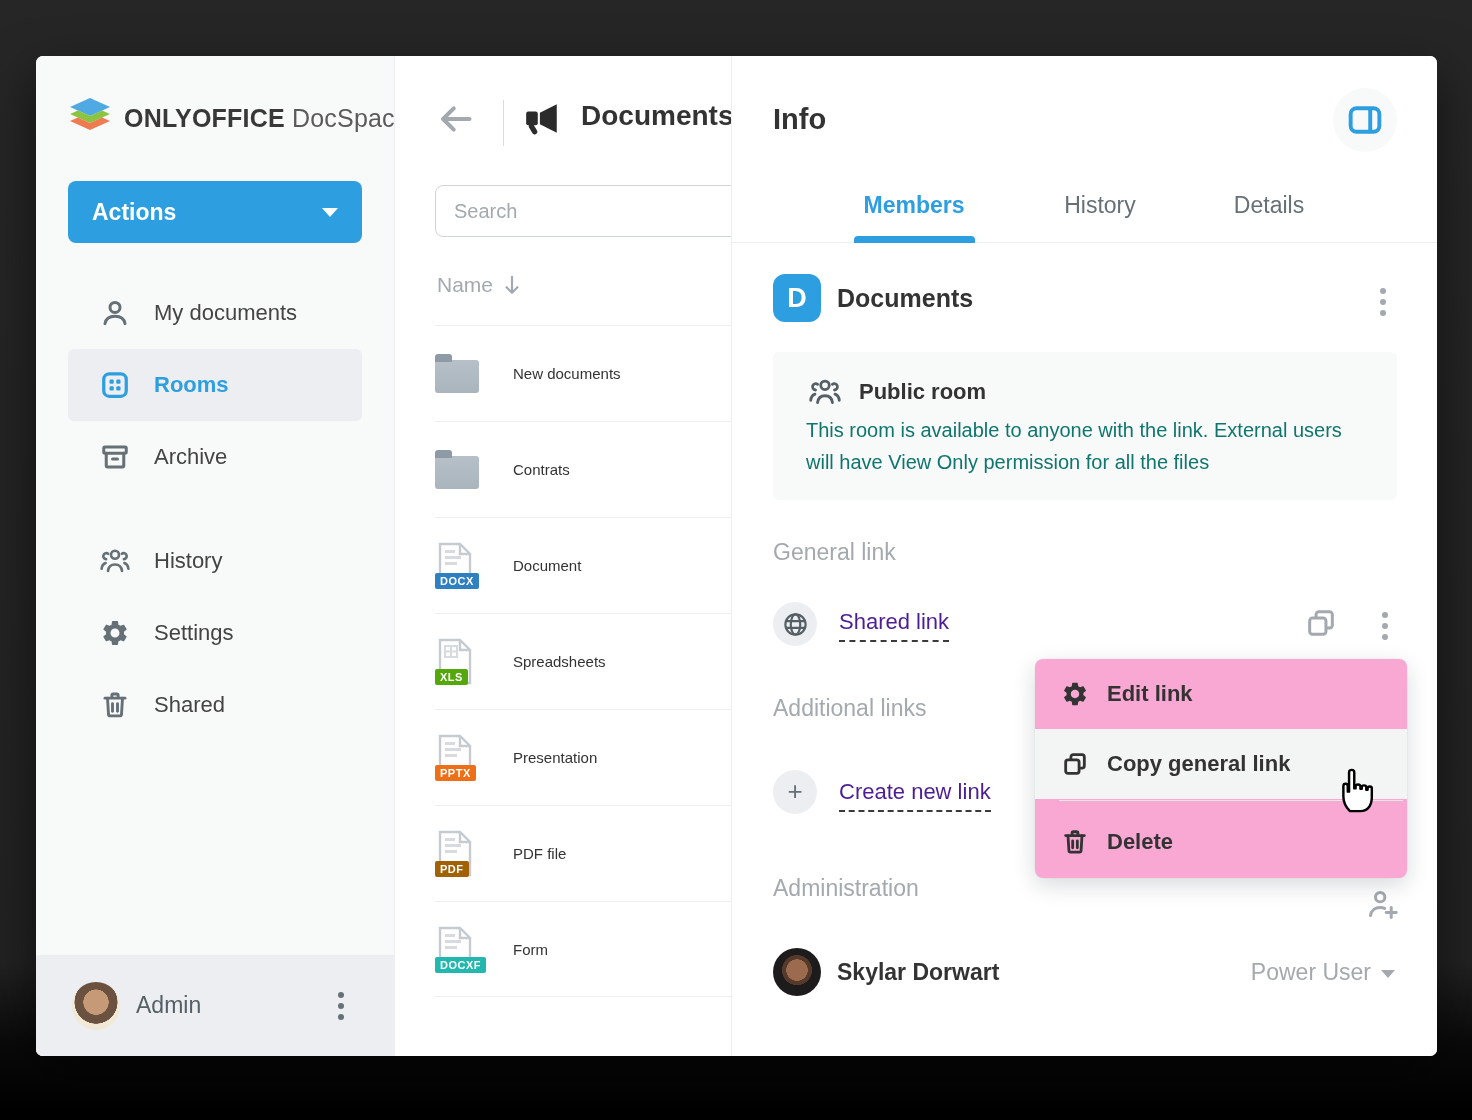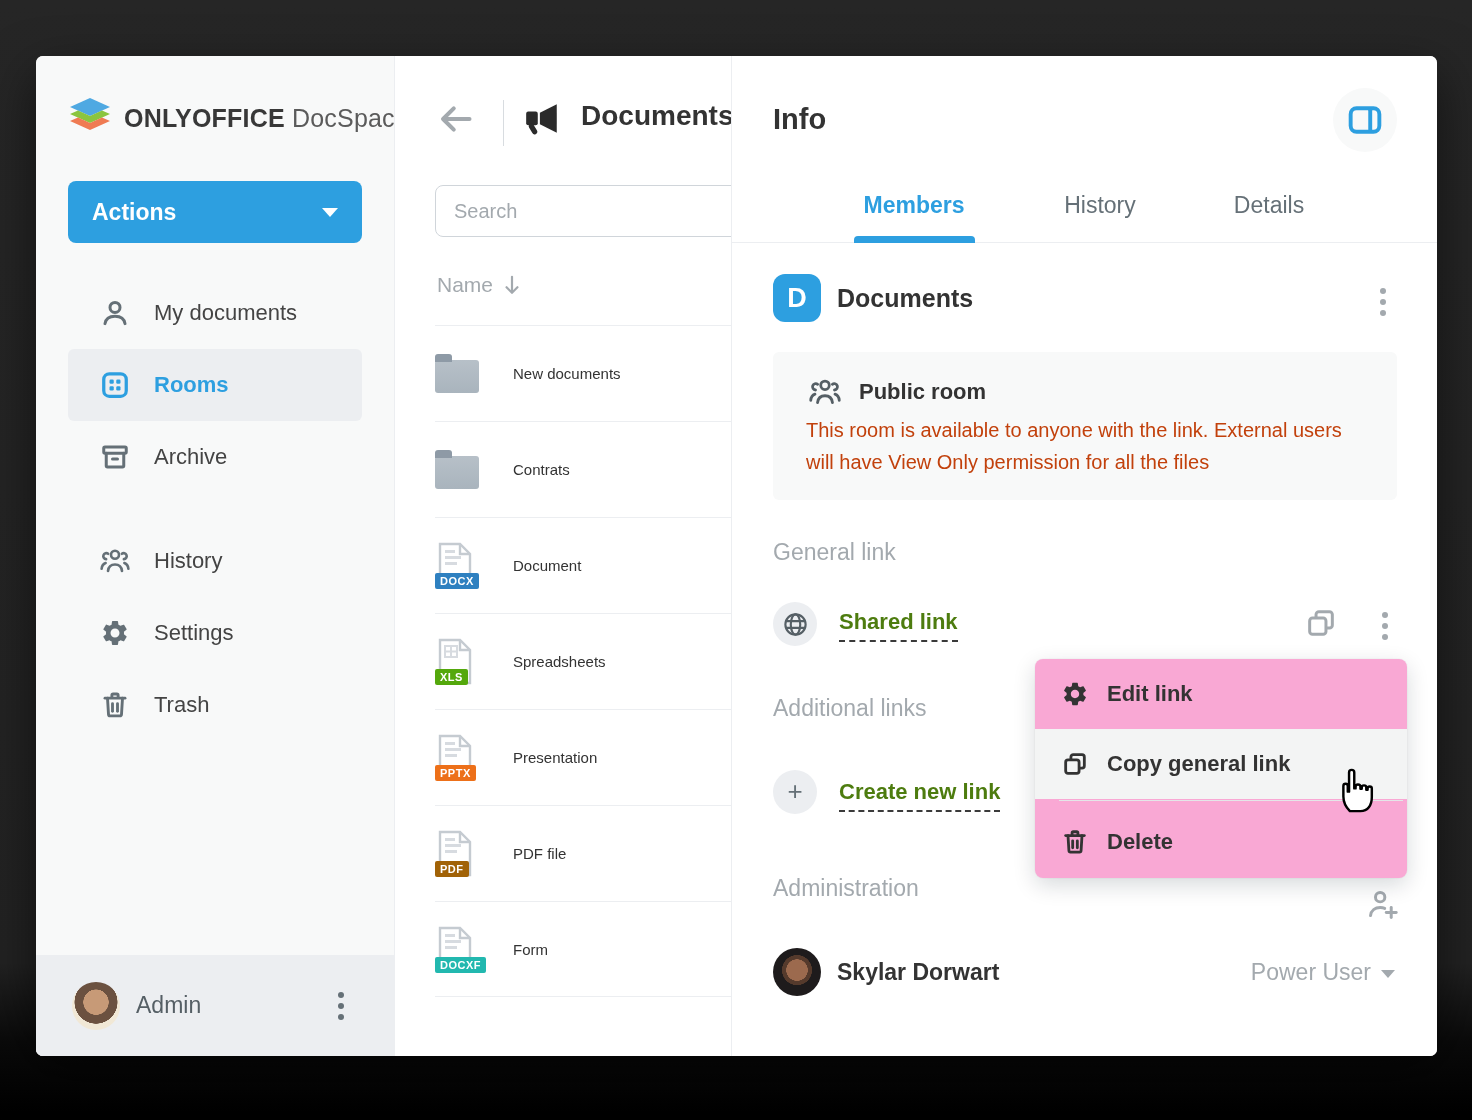--- a/index.html
+++ b/index.html
@@ -88,25 +88,25 @@
     background:#2D9FE0; border-radius:4px 4px 0 0; }
   .room-badge { position:absolute; left:41px; top:218px; width:48px; height:48px; border-radius:12px;
     background:#2D9FE0; color:#fff; font-size:27px; font-weight:700;
     display:flex; align-items:center; justify-content:center; }
   .room-name { position:absolute; left:105px; top:228px; font-size:25px; font-weight:700; color:#333; }
   .room-kebab { position:absolute; left:644px; top:228px; }
   .notice { position:absolute; left:41px; top:296px; width:624px; height:148px; background:#F8F9F9; border-radius:6px; }
   .notice-head { position:absolute; left:34px; top:24px; display:flex; align-items:center; gap:16px; }
   .notice-head svg { color:#555F65; }
   .notice-title { font-size:22px; font-weight:700; color:#333; }
-  .notice-body { position:absolute; left:33px; top:62px; width:566px; font-size:20px; color:#c2410c; line-height:32px; }
+  .notice-body { position:absolute; left:33px; top:62px; width:566px; font-size:20px; color:#0f766e; line-height:32px; }
   .section-label { position:absolute; left:41px; font-size:23px; color:#A3A9AE; }
   .circle-ic { position:absolute; left:41px; width:44px; height:44px; border-radius:50%;
     background:#ECEEF1; display:flex; align-items:center; justify-content:center; color:#555F65; }
-  .dashed-link { position:absolute; font-size:22px; font-weight:700; color:#4d7c0f;
+  .dashed-link { position:absolute; font-size:22px; font-weight:400; color:#4c1d95;
     border-bottom:2px dashed #3a3a3a; padding-bottom:5px; cursor:pointer; white-space:nowrap; }
   .copy-ic-btn { position:absolute; left:572px; top:550px; width:34px; height:34px; color:#A3A9AE; cursor:pointer; }
   .link-kebab { position:absolute; left:646px; top:552px; }
   .plus-glyph { font-size:26px; color:#657077; line-height:1; margin-top:-2px; }
   
   .ctx-menu { position:absolute; left:303px; top:603px; width:372px; height:219px; background:#f9a8d4;
     border-radius:8px; box-shadow:0 7px 22px rgba(6,22,38,.16), 0 0 0 1px rgba(0,0,0,.02); z-index:5; }
   .ctx-item { position:absolute; left:0; width:100%; height:70px; display:flex; align-items:center; cursor:pointer; }
   .ctx-item .cicon { width:28px; height:28px; margin-left:26px; color:#333; flex:0 0 auto; }
   .ctx-item .clabel { margin-left:18px; font-size:22px; font-weight:600; color:#333; white-space:nowrap; }
@@ -192,21 +192,21 @@
     </div>
 
     <div class="nav-item" style="top:613px">
       <svg class="nicon" viewBox="0 0 24 24" fill="none" stroke="currentColor" stroke-width="2.3" stroke-linecap="round" stroke-linejoin="round">
         <path d="M4,6.5 h16"></path>
           <path d="M9.5,6 V4.2 a1,1 0 0 1 1,-1 h3 a1,1 0 0 1 1,1 V6"></path>
         <path d="M6,6.5 l.8,13 a1.3,1.3 0 0 0 1.3,1.2 h7.8 a1.3,1.3 0 0 0 1.3,-1.2 l.8,-13"></path>
         <path d="M10,11 v6"></path>
           <path d="M14,11 v6"></path>
       </svg>
-      <span class="nlabel">Trash</span>
+      <span class="nlabel">Shared</span>
     </div>
 
     <div class="side-footer">
       <div class="avatar avatar-admin"></div>
       <div class="admin-name">Admin</div>
       <div class="kebab">
           <i></i>
           <i></i>
           <i></i>
         </div>

